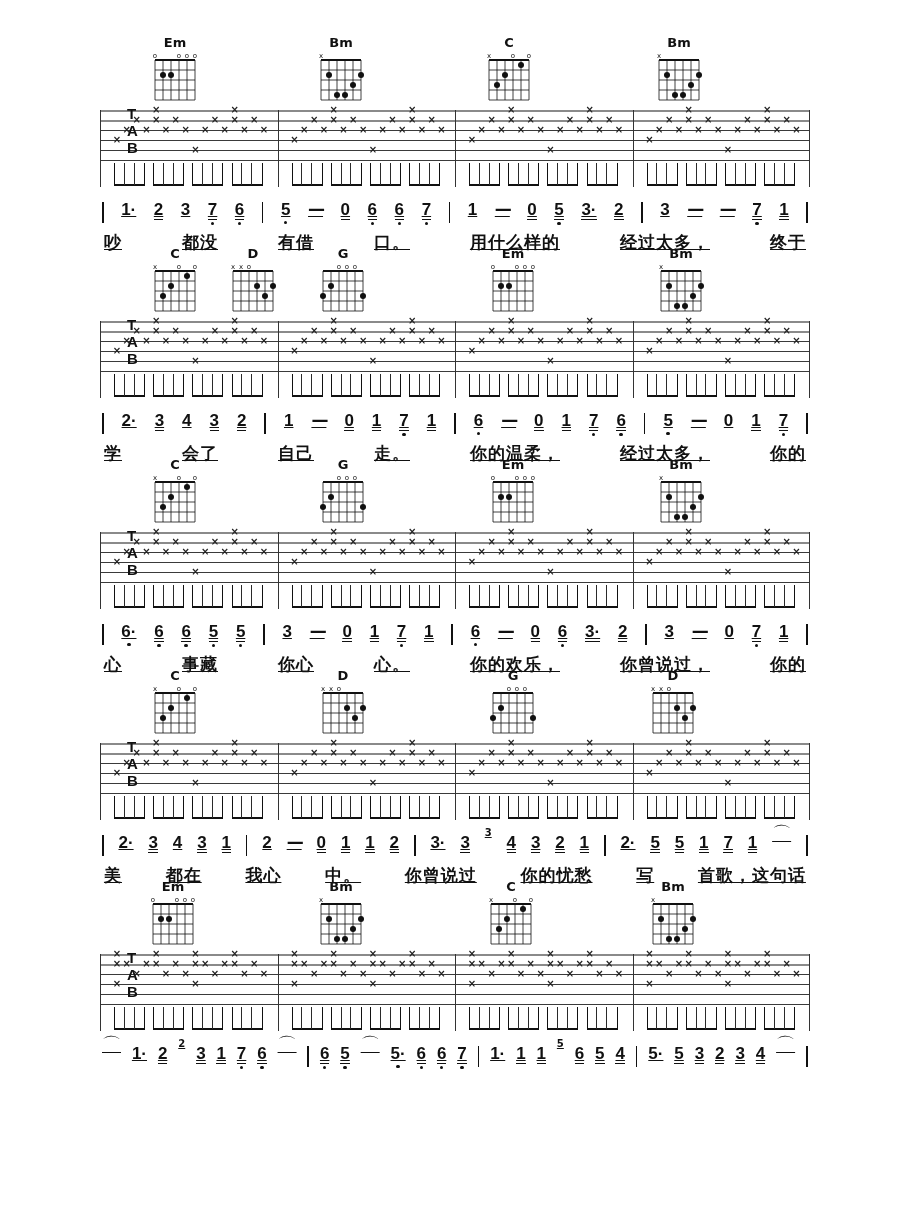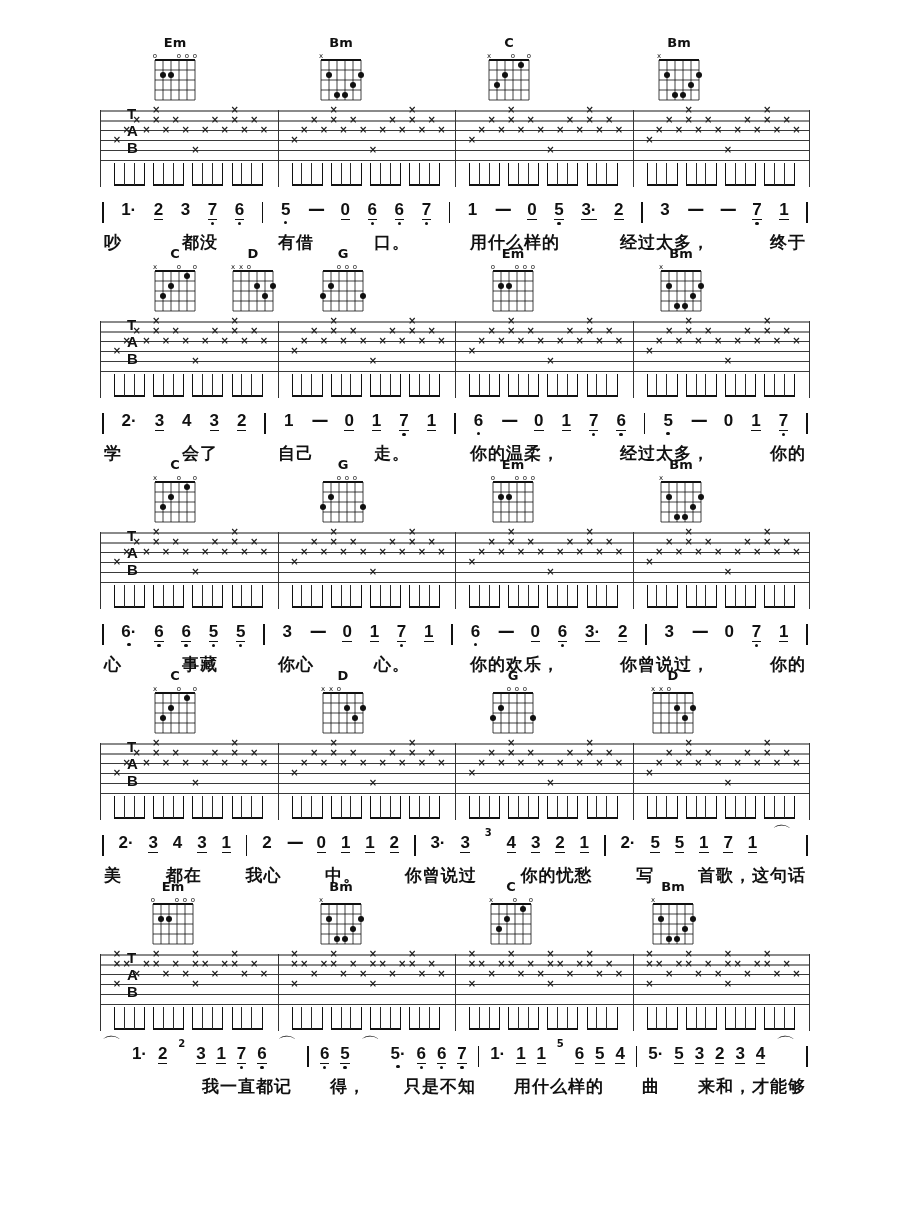--- a/index.html
+++ b/index.html
@@ -1,18 +1,18 @@
 <!DOCTYPE html>
 <html><head>
 <meta charset="utf-8">
 <style>
   html,body{margin:0;padding:0;background:#fff;}
   .page{position:relative;width:912px;height:1226px;background:#ffffff;overflow:hidden;
         font-family:"DejaVu Sans","Liberation Sans",sans-serif;color:#111;}
-  .score{position:absolute;left:100px;top:50px;width:710px;}
+  .score{position:absolute;left:100px;top:50px;width:710px;text-decoration:underline;}
   .system{position:relative;height:203px;margin-bottom:8px;}
   
   .chord-row{position:relative;height:60px;}
   .chord{position:absolute;bottom:3px;width:46px;text-align:center;}
   .chord-name{font-size:13px;font-weight:700;line-height:1;margin-bottom:1px;}
   
   .staff-block{position:relative;height:80px;}
   .sline{position:absolute;left:0;width:710px;height:1px;background:#3a3a3a;}
   .sline.thick{height:2px;background:#8a8a8a;}
   .bar{position:absolute;top:0;width:1.4px;height:77px;background:#333;}
@@ -1578,24 +1578,15 @@
           </span>
           <span class="num">
             <span class="d u">3</span>
           </span>
           <span class="num">
             <span class="d u">4</span>
           </span>
           <span class="narc">⌒</span>
           <div class="nbar"></div>
         </div>
-        <div class="lyrics">
-          <span class="lyr-empty"></span>
-          <span class="lyr">我一直都记</span>
-          <span class="lyr">得，</span>
-          <span class="lyr">只是不知</span>
-          <span class="lyr">用什么样的</span>
-          <span class="lyr">曲</span>
-          <span class="lyr">来和，才能够</span>
-        </div>
       </div>
     </div>
 </div>
 
 </body></html>

